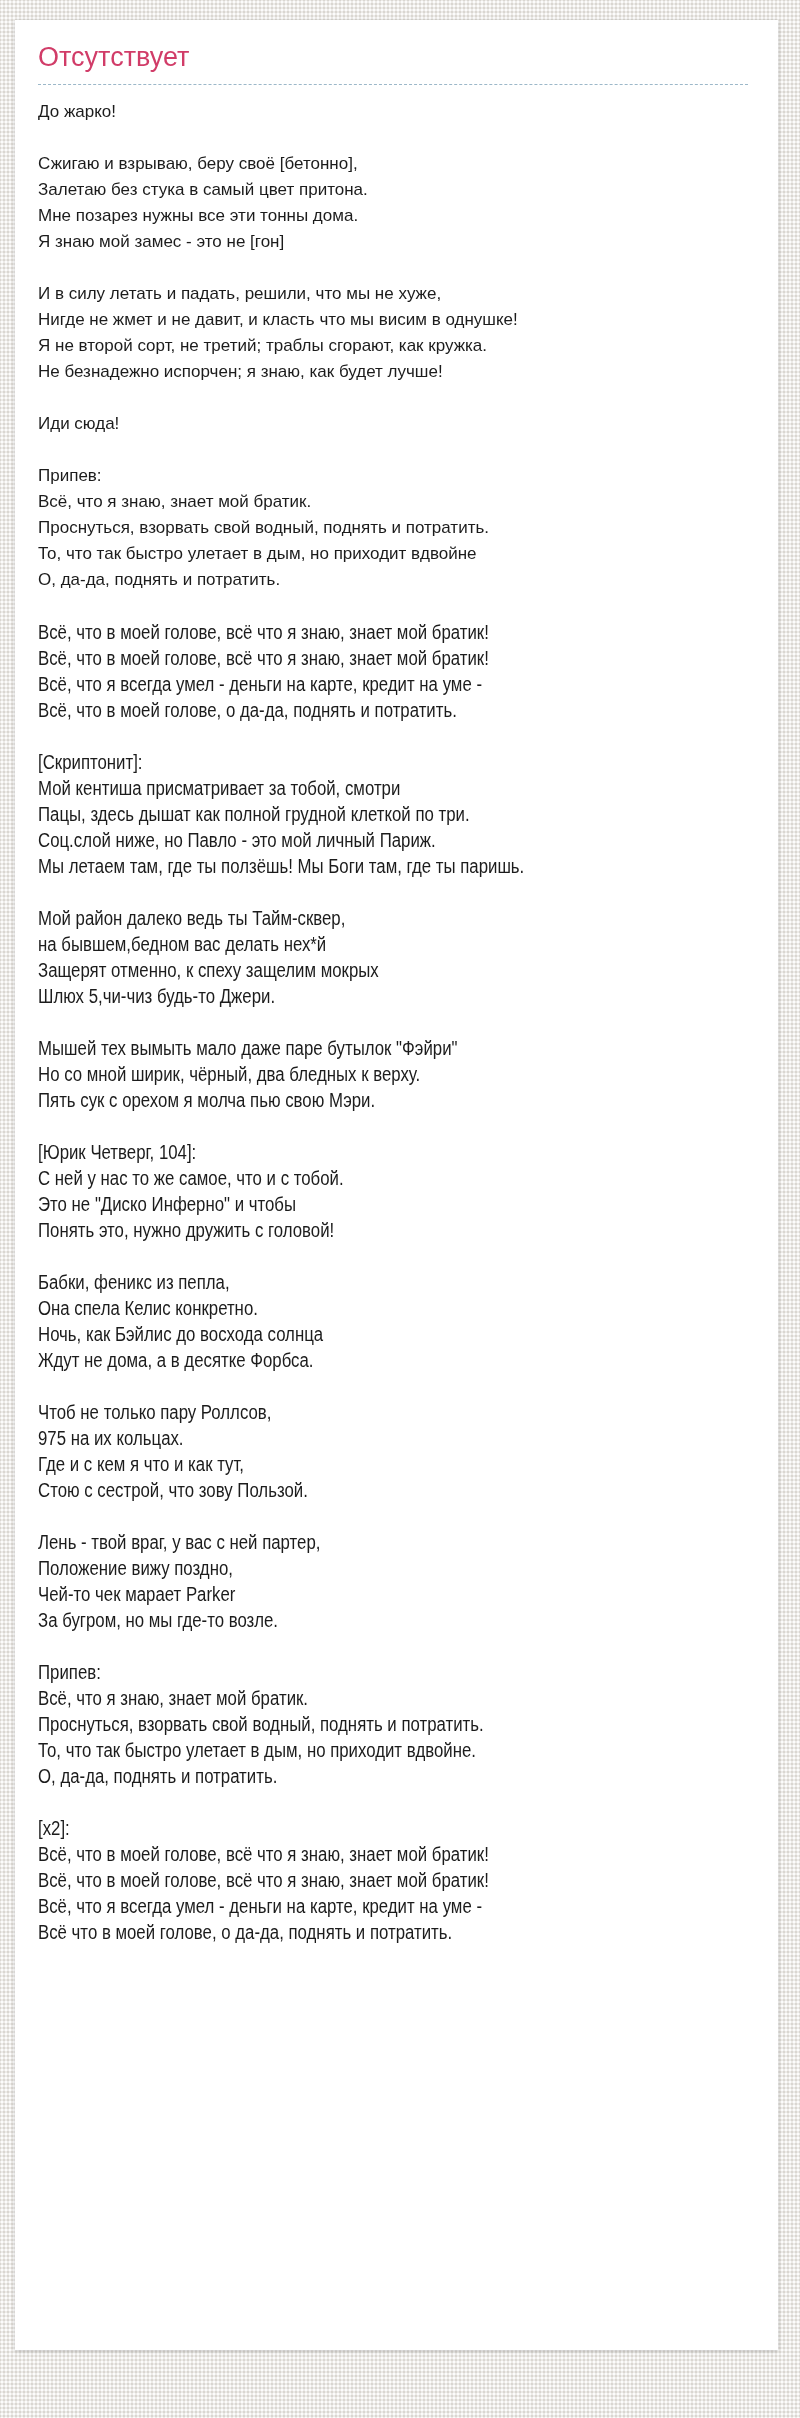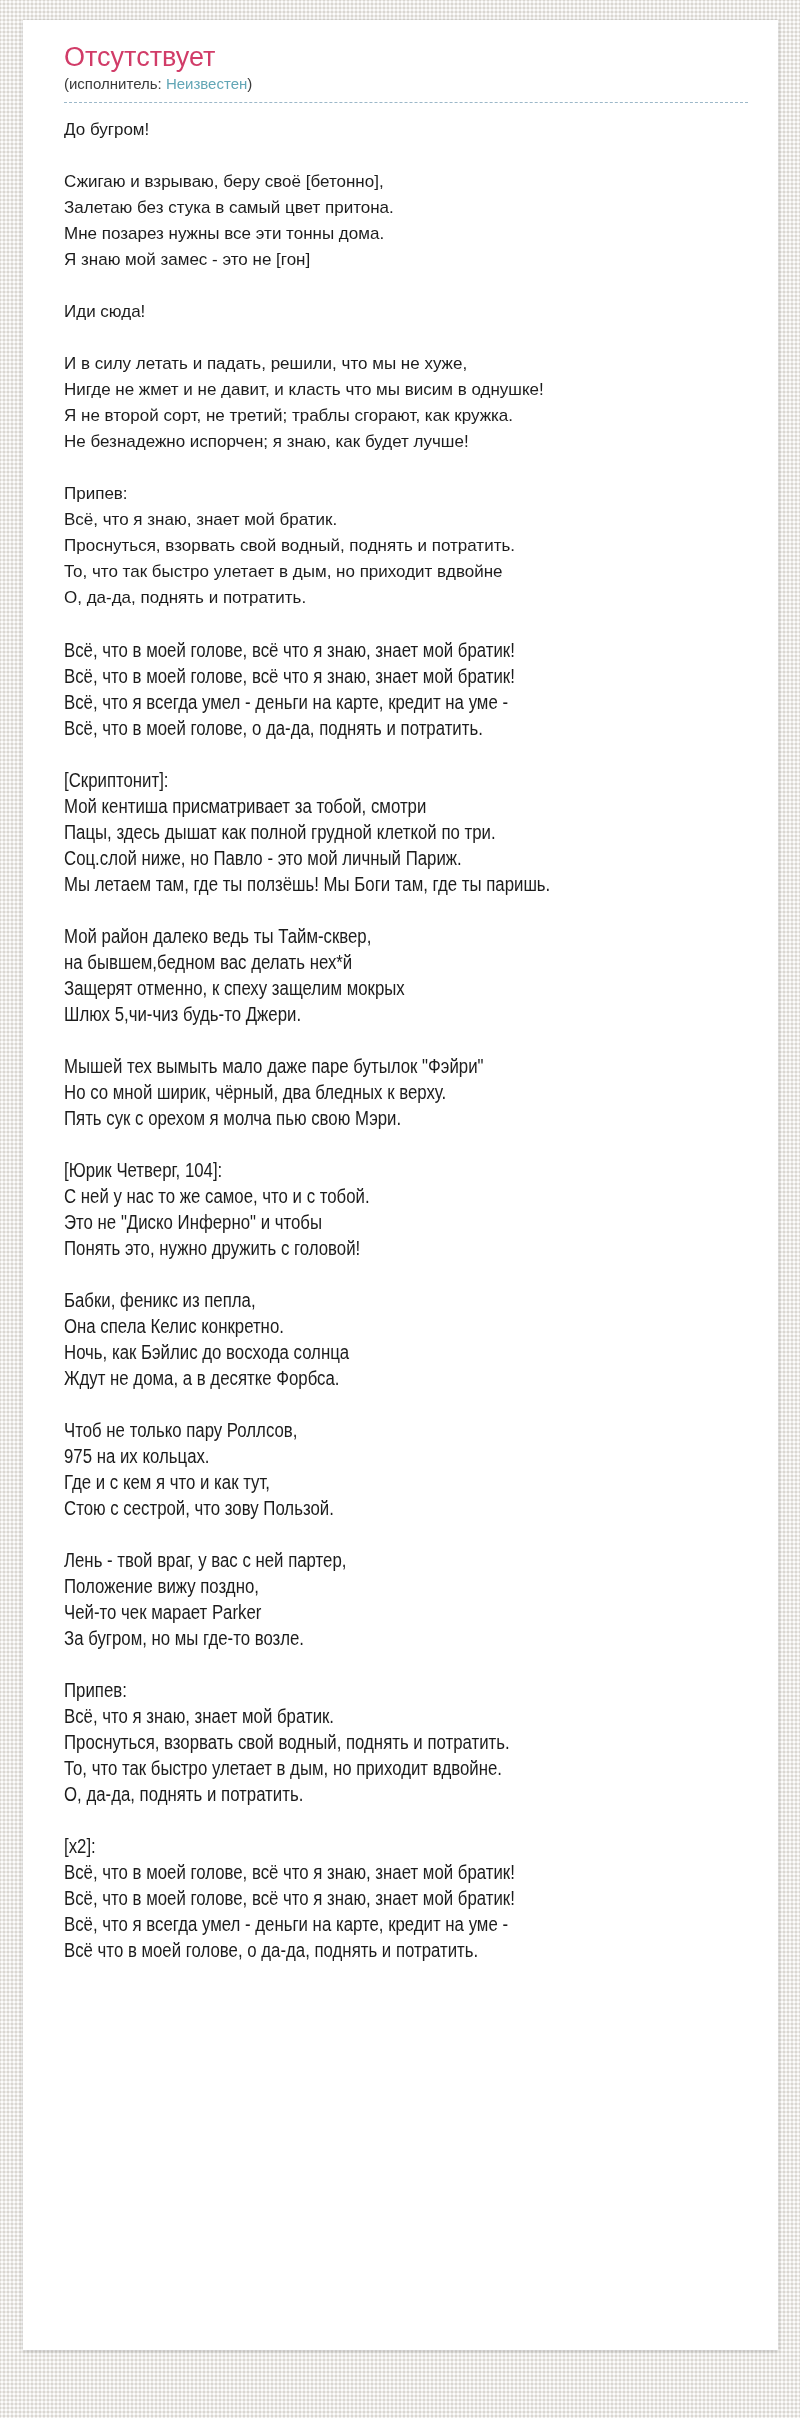--- a/index.html
+++ b/index.html
@@ -13,22 +13,22 @@
     background-image:
       radial-gradient(rgba(255,255,255,0.85) 1px, transparent 1.1px),
       radial-gradient(rgba(185,180,172,0.38) 1px, transparent 1.1px);
     background-size: 4px 4px, 4px 4px;
     background-position: 0 0, 2px 2px;
     min-height: 2418px;
     box-sizing: border-box;
   }
   .card {
     background: #ffffff;
-    margin: 20px 22px 0 23px;
-    padding: 22px 30px 10px 41px;
+    margin: 20px 22px 0 15px;
+    padding: 22px 30px 10px 23px;
     box-shadow: 0 1px 4px rgba(0,0,0,0.22);
     min-height: 2330px;
     box-sizing: border-box;
   }
   .header {
     border-bottom: 1px dashed #9cb8c9;
     padding-bottom: 9px;
     margin-bottom: 14px;
   }
   .song-title {
@@ -63,28 +63,27 @@
     transform-origin: 0 0;
     width: 119%;
   }
 </style>
 </head>
 <body>
 
 <div class="card">
   <div class="header">
     <h1 class="song-title">Отсутствует</h1>
-    <div class="artist-line"><span>(исполнитель: </span><a class="artist-link">Неизвестен</a><span>)</span></div>
   </div>
 
   <div class="lyrics">
-      <p>До бугром!</p>
+      <p>До жарко!</p>
       <p>Сжигаю и взрываю, беру своё [бетонно],<br>Залетаю без стука в самый цвет притона.<br>Мне позарез нужны все эти тонны дома.<br>Я знаю мой замес - это не [гон]</p>
+      <p>И в силу летать и падать, решили, что мы не хуже,<br>Нигде не жмет и не давит, и класть что мы висим в однушке!<br>Я не второй сорт, не третий; траблы сгорают, как кружка.<br>Не безнадежно испорчен; я знаю, как будет лучше!</p>
       <p>Иди сюда!</p>
-      <p>И в силу летать и падать, решили, что мы не хуже,<br>Нигде не жмет и не давит, и класть что мы висим в однушке!<br>Я не второй сорт, не третий; траблы сгорают, как кружка.<br>Не безнадежно испорчен; я знаю, как будет лучше!</p>
       <p>Припев:<br>Всё, что я знаю, знает мой братик.<br>Проснуться, взорвать свой водный, поднять и потратить.<br>То, что так быстро улетает в дым, но приходит вдвойне<br>О, да-да, поднять и потратить.</p>
       <p class="narrow">Всё, что в моей голове, всё что я знаю, знает мой братик!<br>Всё, что в моей голове, всё что я знаю, знает мой братик!<br>Всё, что я всегда умел - деньги на карте, кредит на уме -<br>Всё, что в моей голове, о да-да, поднять и потратить.</p>
       <p class="narrow">[Скриптонит]:<br>Мой кентиша присматривает за тобой, смотри<br>Пацы, здесь дышат как полной грудной клеткой по три.<br>Соц.слой ниже, но Павло - это мой личный Париж.<br>Мы летаем там, где ты ползёшь! Мы Боги там, где ты паришь.</p>
       <p class="narrow">Мой район далеко ведь ты Тайм-сквер,<br>на бывшем,бедном вас делать нех*й<br>Защерят отменно, к спеху защелим мокрых<br>Шлюх 5,чи-чиз будь-то Джери.</p>
       <p class="narrow">Мышей тех вымыть мало даже паре бутылок "Фэйри"<br>Но со мной ширик, чёрный, два бледных к верху.<br>Пять сук с орехом я молча пью свою Мэри.</p>
       <p class="narrow">[Юрик Четверг, 104]:<br>С ней у нас то же самое, что и с тобой.<br>Это не "Диско Инферно" и чтобы<br>Понять это, нужно дружить с головой!</p>
       <p class="narrow">Бабки, феникс из пепла,<br>Она спела Келис конкретно.<br>Ночь, как Бэйлис до восхода солнца<br>Ждут не дома, а в десятке Форбса.</p>
       <p class="narrow">Чтоб не только пару Роллсов,<br>975 на их кольцах.<br>Где и с кем я что и как тут,<br>Стою с сестрой, что зову Пользой.</p>
       <p class="narrow">Лень - твой враг, у вас с ней партер,<br>Положение вижу поздно,<br>Чей-то чек марает Parker<br>За бугром, но мы где-то возле.</p>
       <p class="narrow">Припев:<br>Всё, что я знаю, знает мой братик.<br>Проснуться, взорвать свой водный, поднять и потратить.<br>То, что так быстро улетает в дым, но приходит вдвойне.<br>О, да-да, поднять и потратить.</p>

